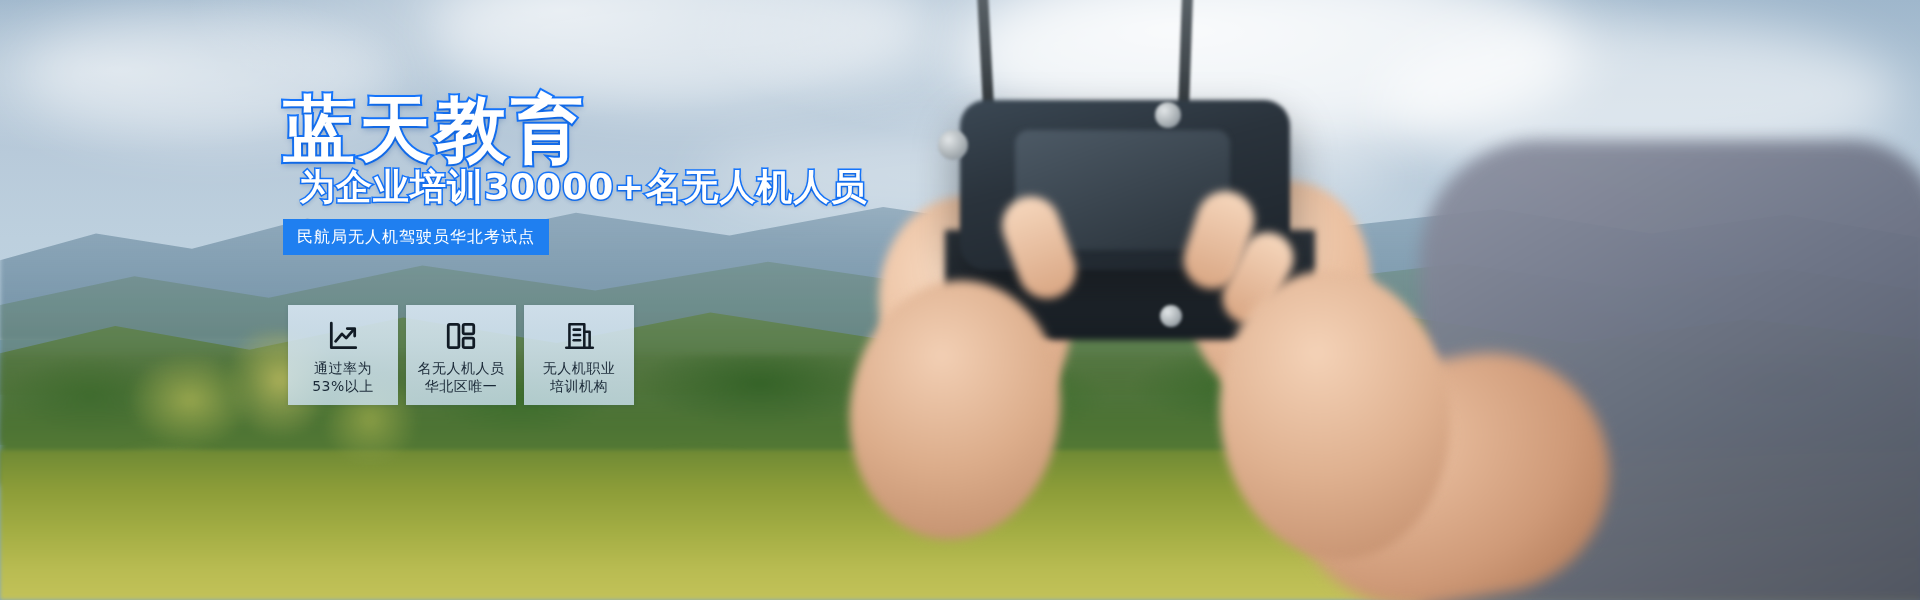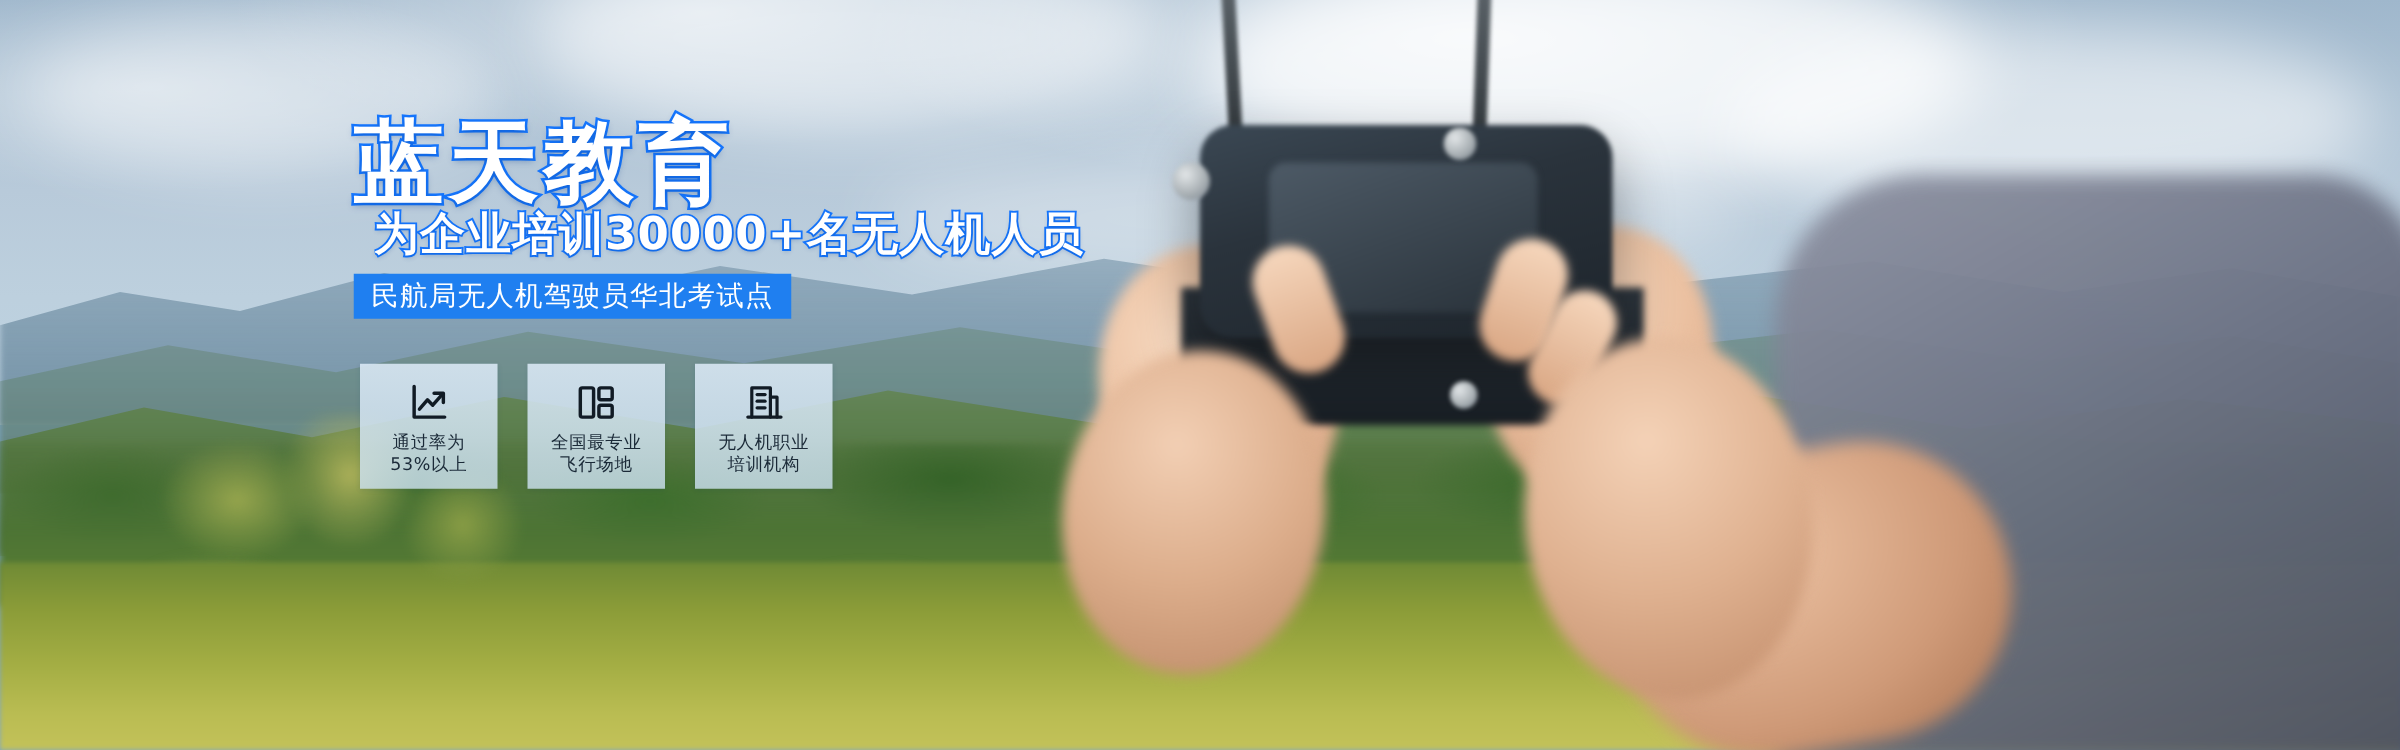--- a/index.html
+++ b/index.html
@@ -198,28 +198,28 @@
     white-space:nowrap;
     font-family:"DejaVu Sans","Liberation Sans",sans-serif;
     margin-left:16px;
   }
   .badge {
     position:absolute; left:283px; top:219px;
     height:36px; padding:0 14px;
     display:flex; align-items:center;
     background:#1f7ff0;
     color:#ffffff;
-    font-size:22px; letter-spacing:1px;
+    font-size:16px; letter-spacing:1px;
     white-space:nowrap;
     font-family:"DejaVu Sans","Liberation Sans",sans-serif;
   }
 
   .cards {
-    position:absolute; left:288px; top:291px;
-    display:flex; gap:24px;border-radius:12px;
+    position:absolute; left:288px; top:305px;
+    display:flex; gap:8px;border-radius:12px;
   }
   .card {
     width:110px; height:100px;
     background:linear-gradient(180deg, rgba(219,233,246,.88) 0%, rgba(205,226,243,.80) 100%);
     display:flex; flex-direction:column; align-items:center;
     padding-top:14px;
     box-shadow:0 1px 4px rgba(20,60,100,.12);
   }
   .card-icon { width:34px; height:34px; display:block; margin-bottom:6px; }
   .card-icon svg { width:34px; height:34px; display:block; }
@@ -297,22 +297,22 @@
 
       <div class="card">
         <span class="card-icon">
           <svg viewBox="0 0 32 32" fill="none" stroke="#111b25" stroke-width="2.6" stroke-linejoin="round">
             <rect x="4" y="5" width="10" height="22" rx="1.5"></rect>
             <rect x="18" y="5" width="10" height="9" rx="1.5"></rect>
             <rect x="18" y="18" width="10" height="9" rx="1.5"></rect>
           </svg>
         </span>
         <div class="card-text">
-          <div>全国最专业</div>
-          <div>飞行场地</div>
+          <div>名无人机人员</div>
+          <div>华北区唯一</div>
         </div>
       </div>
 
       <div class="card">
         <span class="card-icon">
           <svg viewBox="0 0 32 32" fill="none" stroke="#111b25" stroke-width="2.4" stroke-linecap="round" stroke-linejoin="round">
             <path d="M7 27 L7 5 L21 5 L21 27"></path>
             <path d="M21 12 L26 12 L26 27"></path>
             <path d="M4 27 L29 27"></path>
             <path d="M11 10 L17 10"></path>

